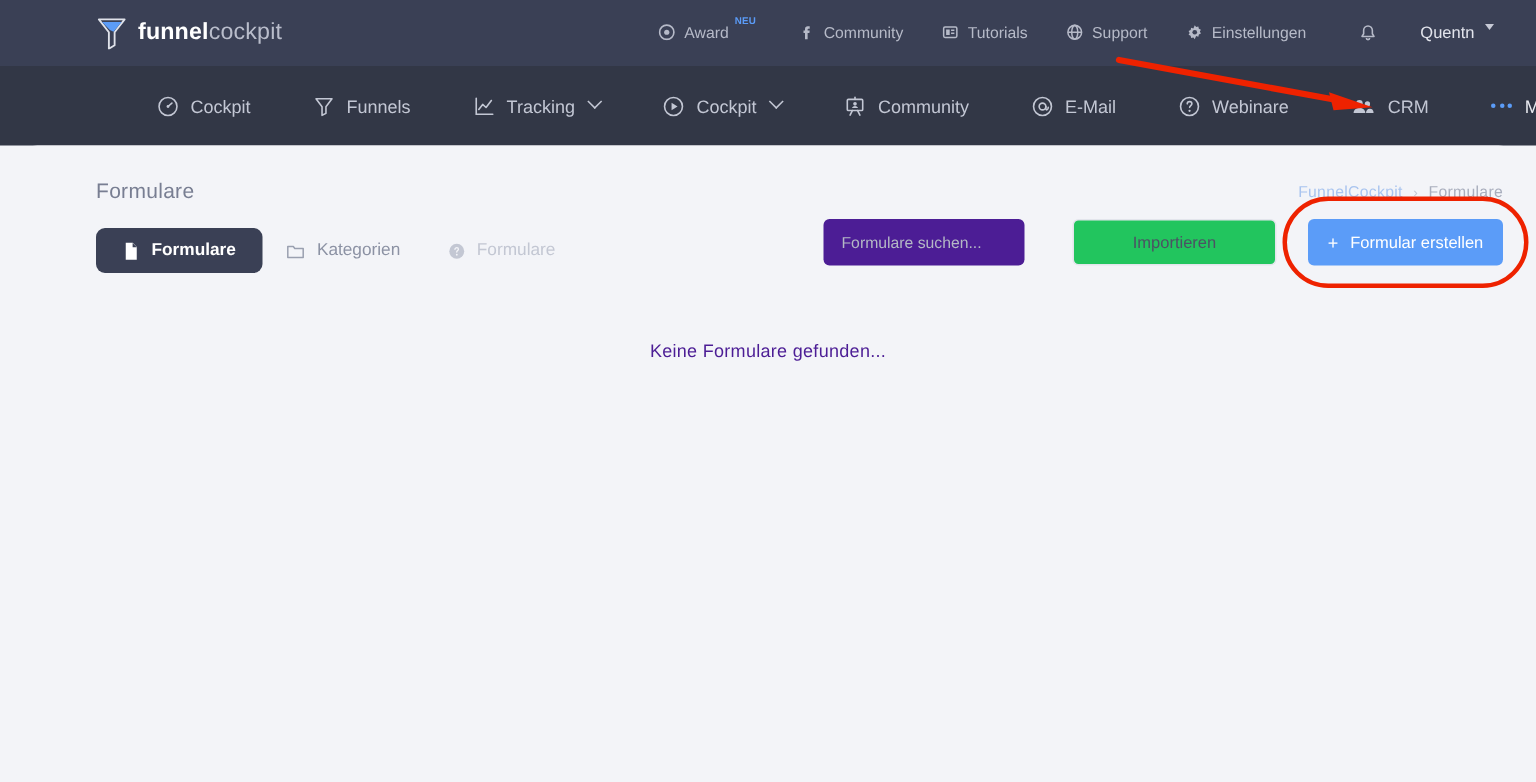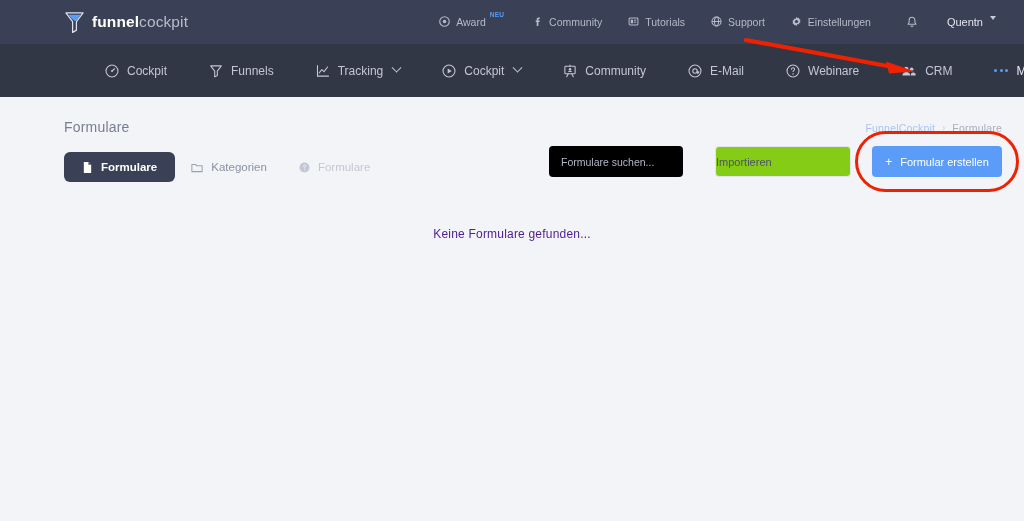--- a/index.html
+++ b/index.html
@@ -99,32 +99,32 @@
   .tab svg { display: block; flex: 0 0 auto; }
   .tab.active {
     background: #3a4055; color: #ffffff; border-radius: 6px;
     font-weight: bold; padding: 0 18px; height: 30px;
   }
   .tab.muted { color: #c3c7d3; }
 
   
   .controls { position: absolute; right: 0; top: -6px; display: flex; align-items: center; gap: 0; }
   .search-box {
-    width: 134px; height: 31px; background: #000000;
+    width: 134px; height: 31px; background: #4c1d95;
     border: none; border-radius: 4px;
     font-size: 10.5px; color: #8b90a0; padding: 0 12px;
     font-family: "Liberation Sans", sans-serif; outline: none;
   }
   .search-box::placeholder { color: #b4b8c5; }
   .btn-import {
     width: 136px; height: 31px; margin-left: 32px;
-    background: #84cc16; border: 1px solid #e3e5ec; border-radius: 4px;
+    background: #22c55e; border: 1px solid #e3e5ec; border-radius: 4px;
     font-size: 11px; color: #4c5264; cursor: pointer;
     font-family: "Liberation Sans", sans-serif;
-    display: flex; align-items: center; justify-content: flex-start;
+    display: flex; align-items: center; justify-content: center;
   }
   .create-wrap { position: relative; margin-left: 21px; }
   .btn-create {
     width: 130px; height: 31px;
     background: #5b9cf8; border: none; border-radius: 4px;
     color: #ffffff; font-size: 11px; cursor: pointer;
     font-family: "Liberation Sans", sans-serif;
     display: flex; align-items: center; justify-content: center; gap: 8px;
     white-space: nowrap;
   }

